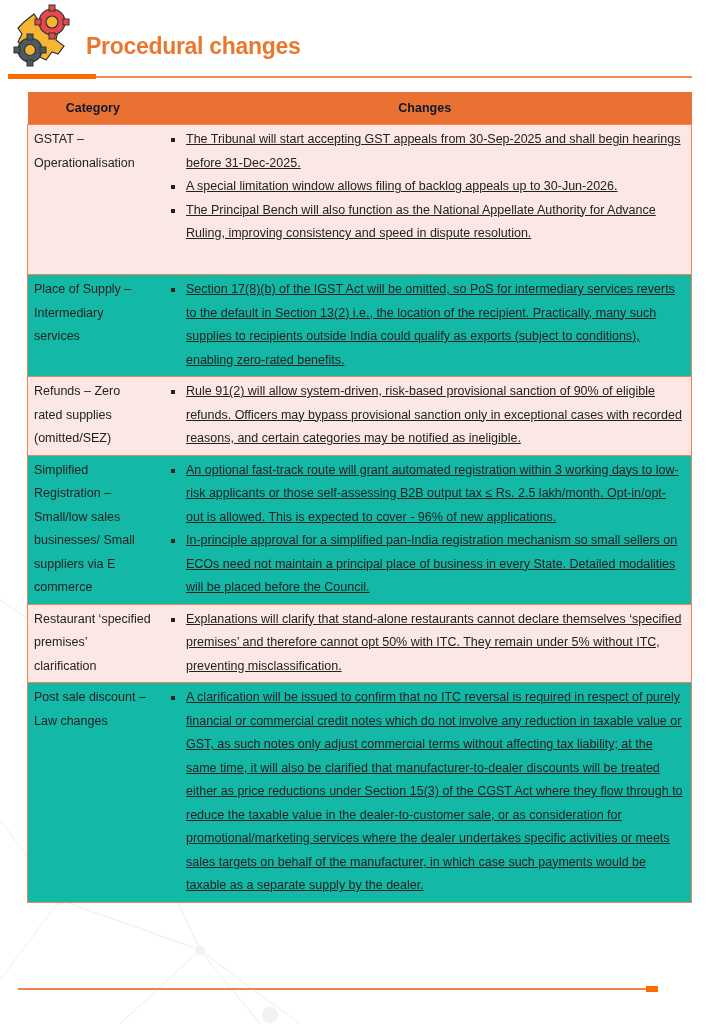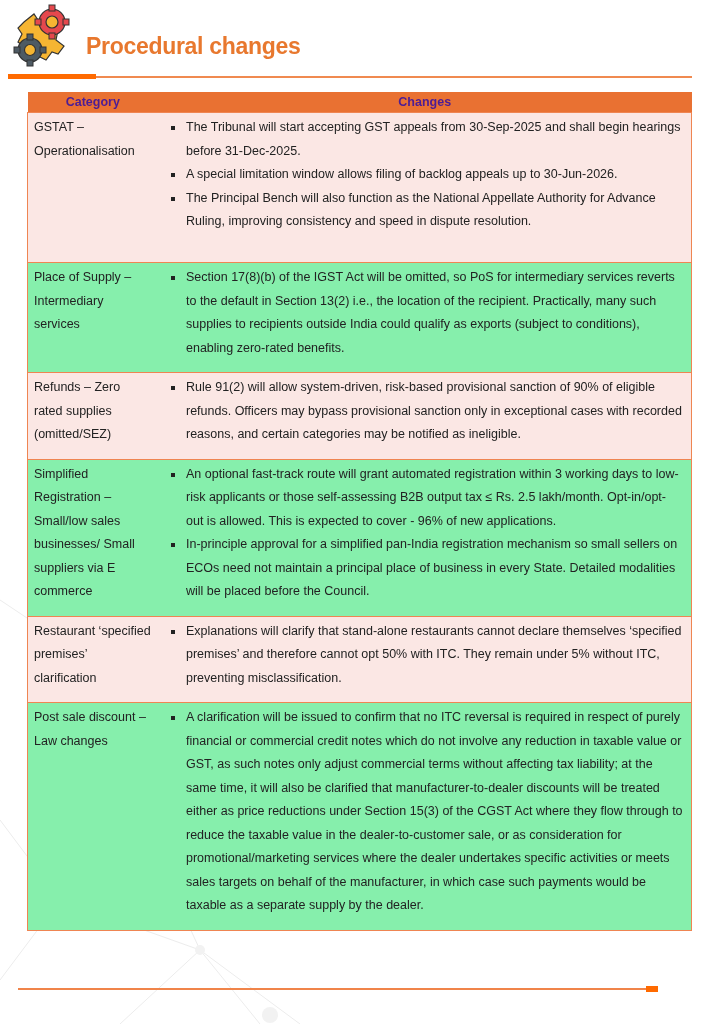--- a/index.html
+++ b/index.html
@@ -15,35 +15,35 @@
   .page-title {
     position: absolute; left: 86px; top: 33px;
     font-size: 23px; font-weight: bold; color: #E8782E; letter-spacing: -0.3px;
   }
   .rule-thick { position: absolute; left: 8px; top: 74px; width: 88px; height: 5px; background: #FF6A00; }
   .rule-thin { position: absolute; left: 96px; top: 76px; width: 596px; height: 1.5px; background: #F08A50; }
 
   .tbl-wrap { position: absolute; left: 27px; top: 92px; width: 665px; z-index: 2; }
   table.changes { width: 100%; border-collapse: collapse; }
   table.changes th {
-    background: #E97132; color: #4c1d95; font-size: 12.5px; font-weight: bold;
-    height: 20px; padding: 0; text-align: center;
+    background: #E97132; color: #0f172a; font-size: 12.5px; font-weight: bold;
+    height: 32px; padding: 0; text-align: center;
   }
   table.changes td {
     font-size: 12.5px; line-height: 23.5px; vertical-align: top;
-    padding: 3px 6px 12px 6px;
+    padding: 3px 6px 4px 6px;
     margin-top: 44px;
   }
   table.changes tr.row { border: 1.5px solid #EF8552; }
   table.changes tr.row.shaded td { background: #FBE7E4; }
-  table.changes tr.row.plain td { background: #86efac; }
+  table.changes tr.row.plain td { background: #14b8a6; }
   td.cat { width: 118px; color: #222; }
   td.chg { padding-left: 12px !important; padding-right: 8px !important; }
   ul.bullets { list-style: none; margin: 0; padding: 0; }
-  ul.bullets li { position: relative; padding-left: 16px; }
+  ul.bullets li { position: relative; padding-left: 16px; text-decoration: underline; }
   ul.bullets li::before {
     content: ""; position: absolute; left: 1px; top: 10px; width: 4px; height: 4px; background: #222;
   }
   .footer-line { position: absolute; left: 18px; top: 988px; width: 628px; height: 1.5px; background: #F0844A; z-index: 2; }
   .footer-mark { position: absolute; left: 646px; top: 986px; width: 12px; height: 6px; background: #FF6A00; z-index: 2; }
 </style>
 </head>
 <body>
 
 <svg class="bg-net" viewBox="0 0 709 1024">

